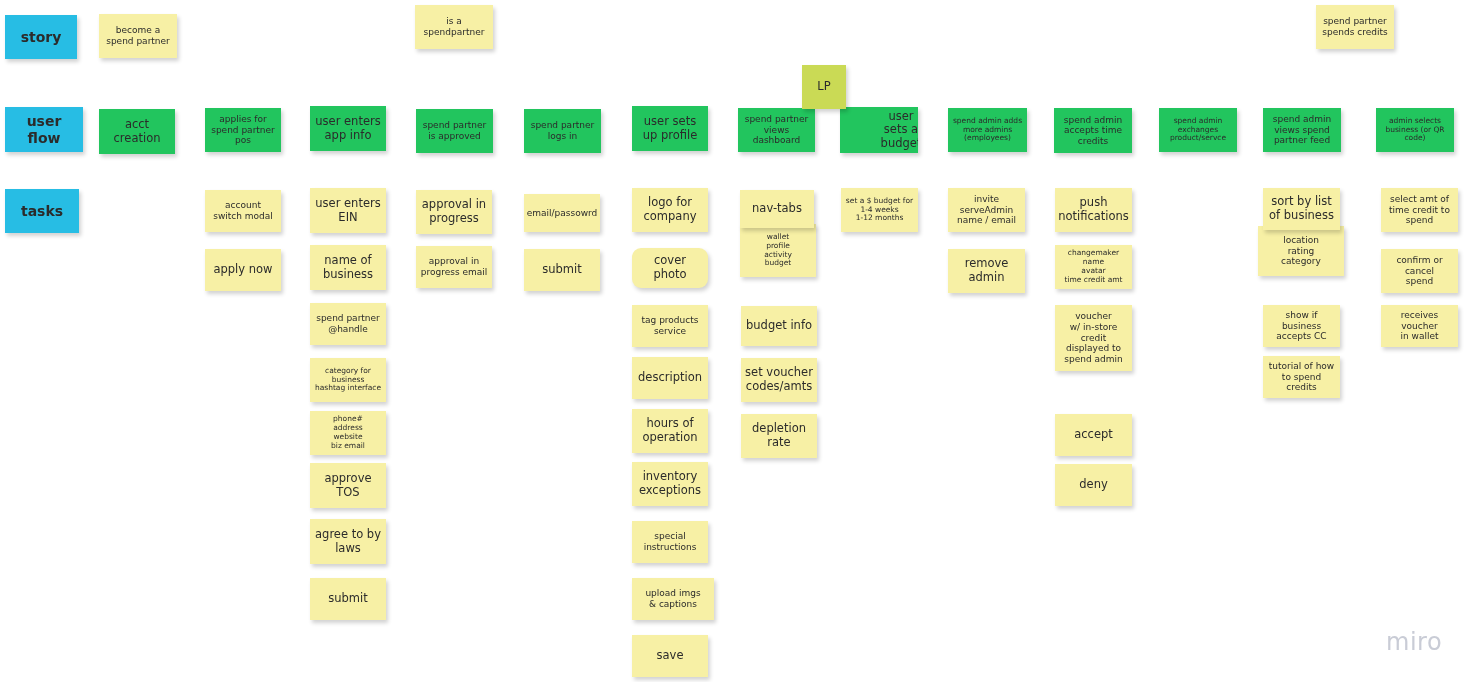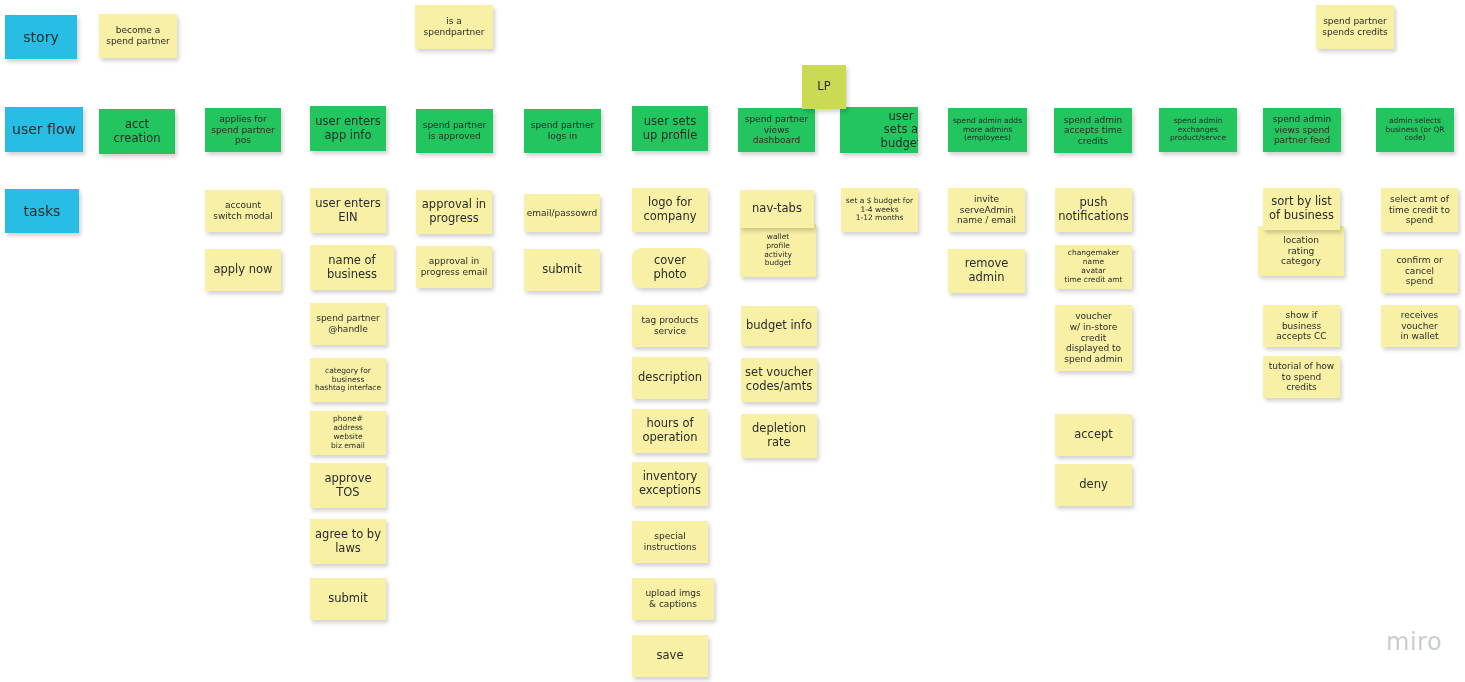--- a/index.html
+++ b/index.html
@@ -28,21 +28,21 @@
     text-align: center;
     color: #2b2b2b;
     line-height: 1.18;
     padding: 3px 4px;
     white-space: pre-line;
     box-shadow: 2px 3px 4px rgba(0,0,0,0.18);
     overflow: hidden;
   }
   .note.yellow  { background: #f7f0a5; }
   .note.pink    { background: #22c55e; }
-  .note.blue    { background: #27bde4; }
+  .note.blue    { background: #27bde4; font-weight: bold; }
   .note.green   { background: #cada55; }
 
   
   .s-xs { font-size: 7.5px; }
   .s-sm { font-size: 9px; }
   .s-md { font-size: 11.5px; }
   .s-lg { font-size: 14px; }
 
   .watermark {
     position: absolute;
@@ -102,21 +102,21 @@
       <div class="note pink s-xs" style="left: 1376px; top: 108px; width: 78px; height: 44px;">admin selects
 business (or QR
 code)</div>
     </div>
   <div id="layer-tasks">
       <div class="note yellow s-sm" style="left: 205px; top: 190px; width: 76px; height: 42px;">account
 switch modal</div>
       <div class="note yellow s-md" style="left: 205px; top: 249px; width: 76px; height: 42px;">apply now</div>
       <div class="note yellow s-md" style="left: 310px; top: 188px; width: 76px; height: 45px;">user enters
 EIN</div>
-      <div class="note yellow s-md" style="left: 310px; top: 245px; width: 84px; height: 45px;">name of
+      <div class="note yellow s-md" style="left: 310px; top: 245px; width: 76px; height: 45px;">name of
 business</div>
       <div class="note yellow s-sm" style="left: 310px; top: 303px; width: 76px; height: 42px;">spend partner
 @handle</div>
       <div class="note yellow s-xs" style="left: 310px; top: 358px; width: 76px; height: 44px;">category for
 business
 hashtag interface</div>
       <div class="note yellow s-xs" style="left: 310px; top: 411px; width: 76px; height: 44px;">phone#
 address
 website
 biz email</div>

